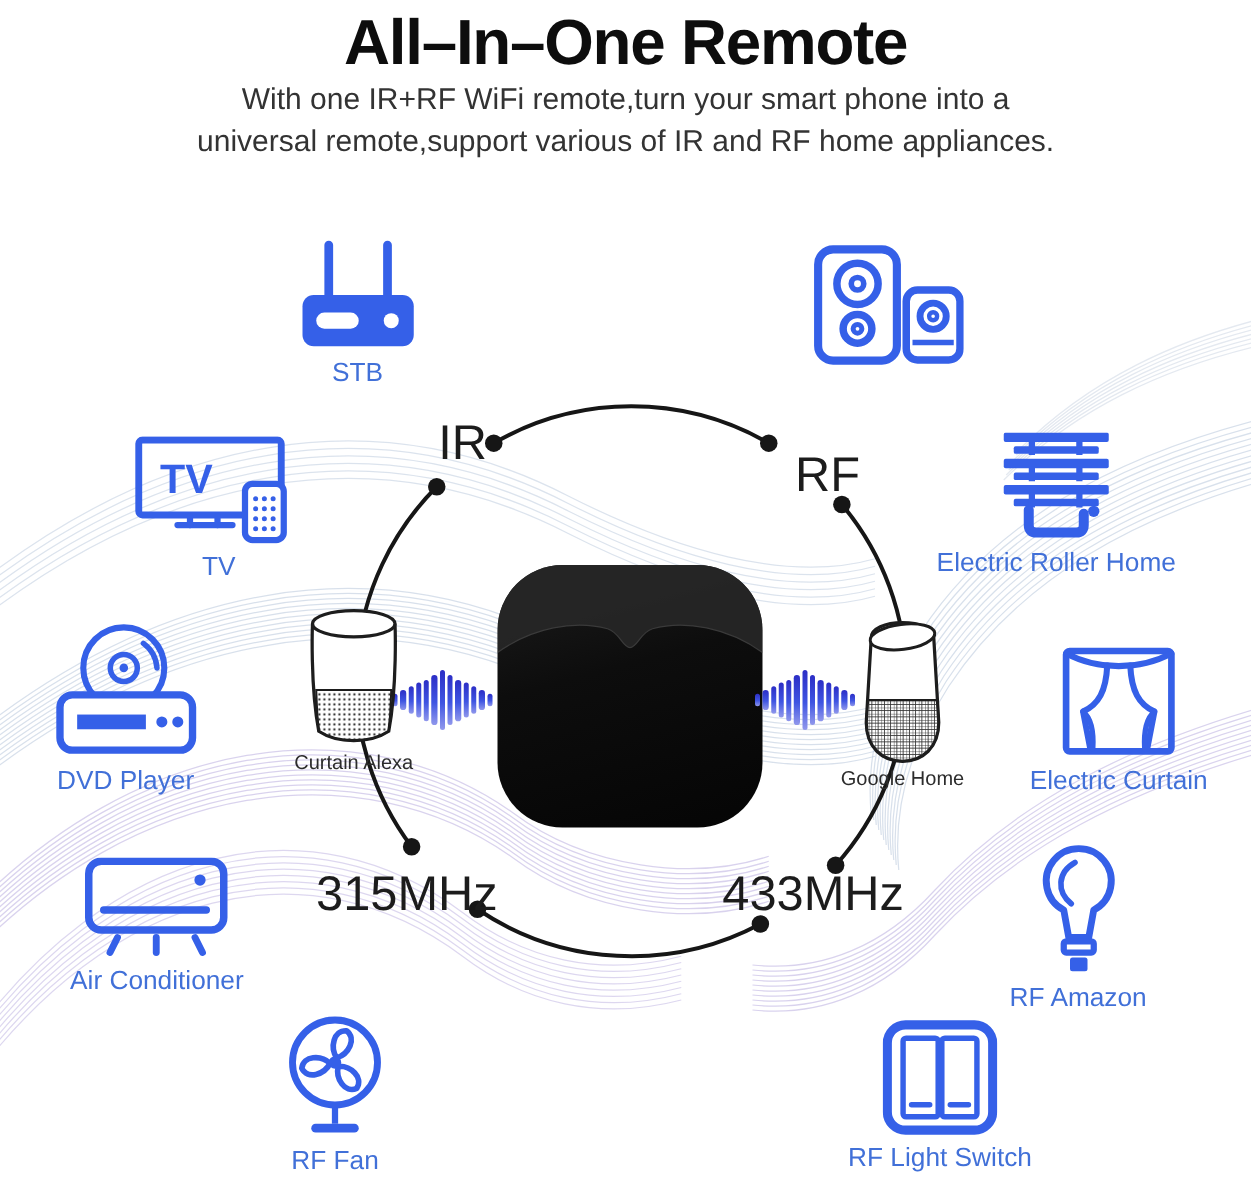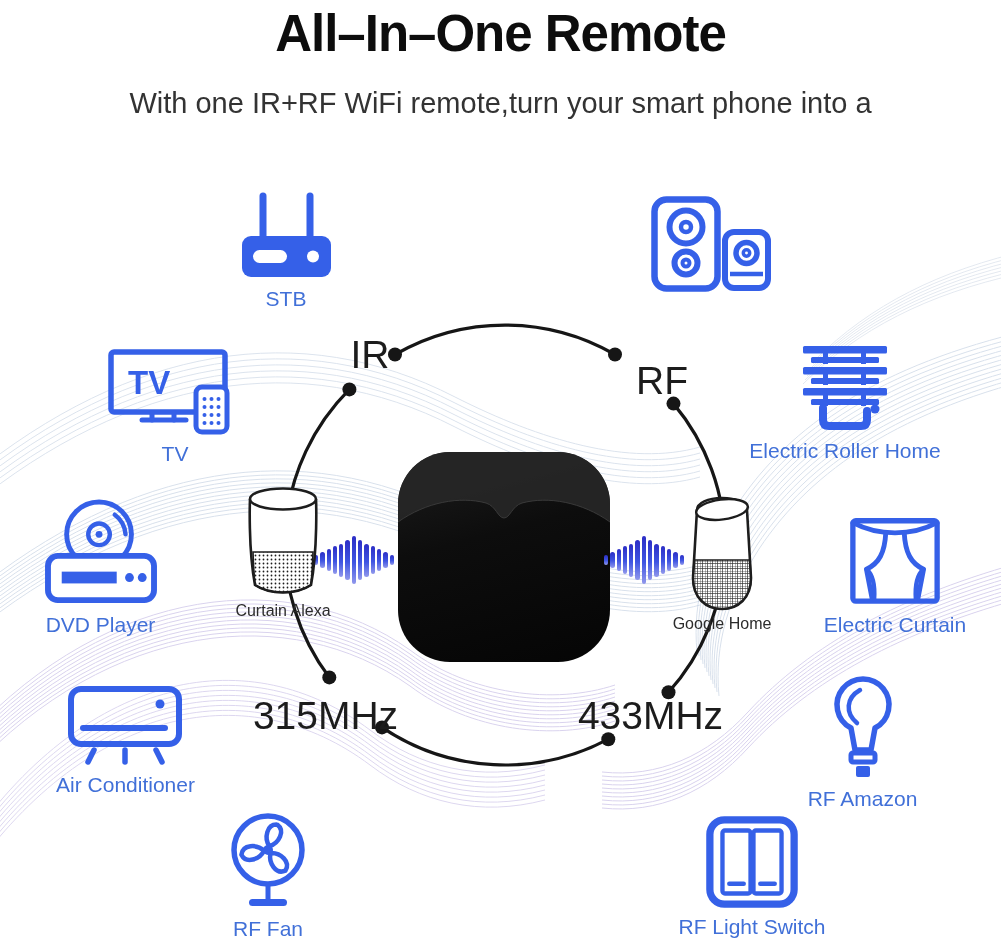--- a/index.html
+++ b/index.html
@@ -6,21 +6,21 @@
   body{
     width:1001px;height:947px;position:relative;overflow:hidden;
     background:#ffffff;font-family:"Liberation Sans",sans-serif;
   }
   svg{display:block}
   .bg{position:absolute;left:0;top:0;z-index:0;pointer-events:none}
   .circle-layer{position:absolute;left:0;top:0;z-index:1;pointer-events:none}
 
   .header{position:relative;z-index:2;text-align:center;padding-top:4px}
   .title{font-size:51px;font-weight:bold;color:#0d0d0d;margin:0;letter-spacing:-1px}
-  .subtitle{font-size:29px;color:#333;line-height:1.42;margin-top:20px;font-weight:400}
+  .subtitle{font-size:24px;color:#333;line-height:1.42;margin-top:0;font-weight:400}
 
   .dev{position:absolute;z-index:3;display:flex;flex-direction:column;align-items:center}
   .dev .lbl{font-size:21px;color:#4170d8;margin-top:7px;white-space:nowrap}
 
   .sig{position:absolute;z-index:4;font-size:39px;color:#1c1c1c;text-align:center;white-space:nowrap}
 
   .hub{
     position:absolute;z-index:2;left:398px;top:452px;width:212px;height:210px;
     border-radius:52px;overflow:hidden;
     background:linear-gradient(165deg,#1d1d1d 0%,#0d0d0d 40%,#050505 100%);
@@ -123,20 +123,21 @@
       <use href="#wE" transform="translate(-8,16)"></use>
     <use href="#wE" transform="translate(-10,20)"></use>
       <use href="#wE" transform="translate(-12,24)"></use>
   </g>
 </svg>
 
 <div class="header">
   <h1 class="title">All–In–One Remote</h1>
   <div class="subtitle">
     <div>With one IR+RF WiFi remote,turn your smart phone into a</div>
+    <div>universal remote,support various of IR and RF home appliances.</div>
   </div>
 </div>
 
 <svg class="circle-layer" width="1001" height="947" viewBox="0 0 1001 947">
   <g stroke="#161616" stroke-width="3.2" fill="none">
     <path d="M395,354.5 A220,220 0 0 1 615,354.5"></path>
     <path d="M673.5,403.6 A220,220 0 0 1 668.5,692.2"></path>
     <path d="M608.3,739.2 A220,220 0 0 1 382,727.4"></path>
     <path d="M349.4,389.4 A220,220 0 0 0 329.3,677.4"></path>
   </g>

